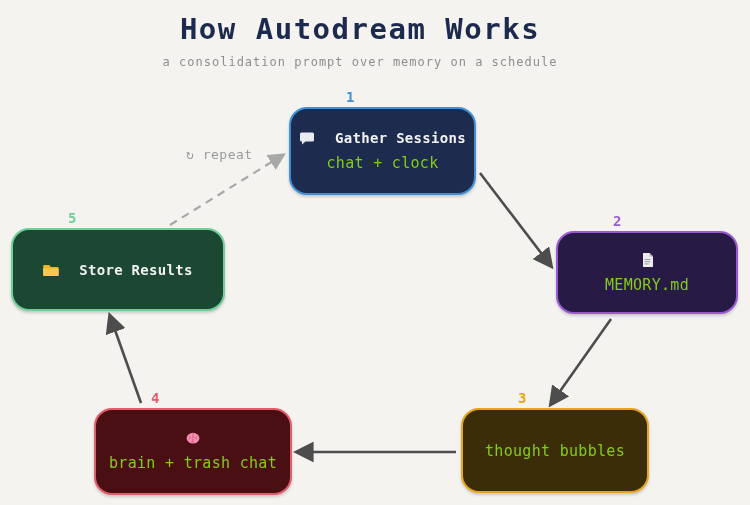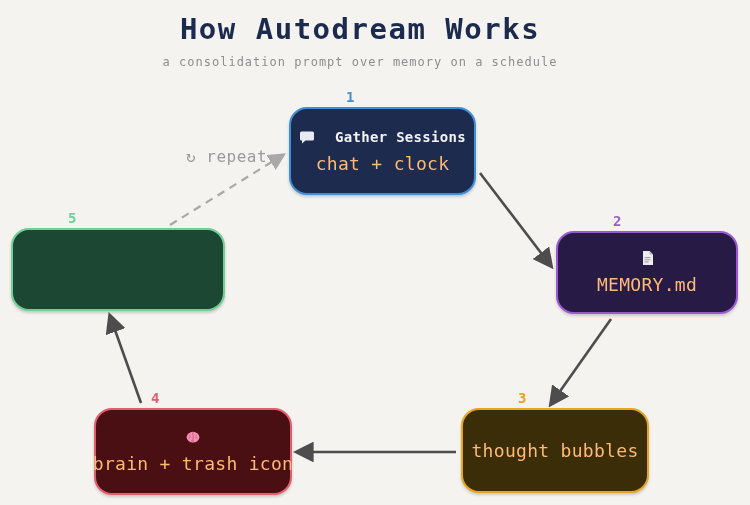--- a/index.html
+++ b/index.html
@@ -38,32 +38,32 @@
     display: flex;
     align-items: center;
     gap: 20px;
     color: #f2f2f2;
     font-size: 14px;
     font-weight: bold;
     letter-spacing: 0.3px;
     white-space: nowrap;
   }
   .node-subtitle {
-    color: #fdba74;
-    font-size: 18px;
+    color: #84cc16;
+    font-size: 15px;
     letter-spacing: 0.3px;
     white-space: nowrap;
   }
   .icon { display: inline-flex; }
   .repeat-label {
     position: absolute;
     left: 186px;
     top: 147px;
     color: #9a9a9a;
-    font-size: 16px;
+    font-size: 13px;
     letter-spacing: 0.5px;
   }
 </style>
 </head>
 <body>
 
 <div class="canvas">
 
   <div class="header">
     <div class="title">How Autodream Works</div>
@@ -125,20 +125,29 @@
   <div class="node" style="left: 94px; top: 408px; width: 198px; height: 87px; background: rgb(74, 15, 18); border-color: rgb(227, 93, 106);">
     <span class="node-number" style="color: rgb(227, 93, 106);">4</span>
     <div class="node-title-row">
       <span class="icon">
         <svg width="16" height="15" viewBox="0 0 16 15">
             <ellipse cx="8" cy="7.2" rx="6.4" ry="5.4" fill="#f48fb1"></ellipse>
             <path d="M8 2 v10.4 M4.2 5 q2.2 1.4 0 3.4 M11.8 5 q-2.2 1.4 0 3.4 M6 10.5 q1 1 2 0" stroke="#d16087" stroke-width="1" fill="none"></path>
           </svg>
       </span>
     </div>
-    <div class="node-subtitle">brain + trash icon</div>
+    <div class="node-subtitle">brain + trash chat</div>
   </div>
 
   <div class="node" style="left: 11px; top: 228px; width: 214px; height: 83px; background: rgb(27, 71, 51); border-color: rgb(111, 207, 151);">
     <span class="node-number" style="color: rgb(111, 207, 151);">5</span>
+    <div class="node-title-row">
+      <span class="icon">
+        <svg width="16" height="14" viewBox="0 0 16 14">
+            <path d="M1.2 2 h5 l1.6 1.9 h6.8 a1 1 0 0 1 1 1 v7.1 a1 1 0 0 1 -1 1 h-13.4 a1 1 0 0 1 -1 -1 v-9 a1 1 0 0 1 1 -1 z" fill="#f0b429"></path>
+            <path d="M0.2 5.4 h15.4 v6.6 a1 1 0 0 1 -1 1 h-13.4 a1 1 0 0 1 -1 -1 z" fill="#f8c94e"></path>
+          </svg>
+      </span>
+      <span>Store Results</span>
+    </div>
   </div>
 
 </div>
 
 </body></html>

